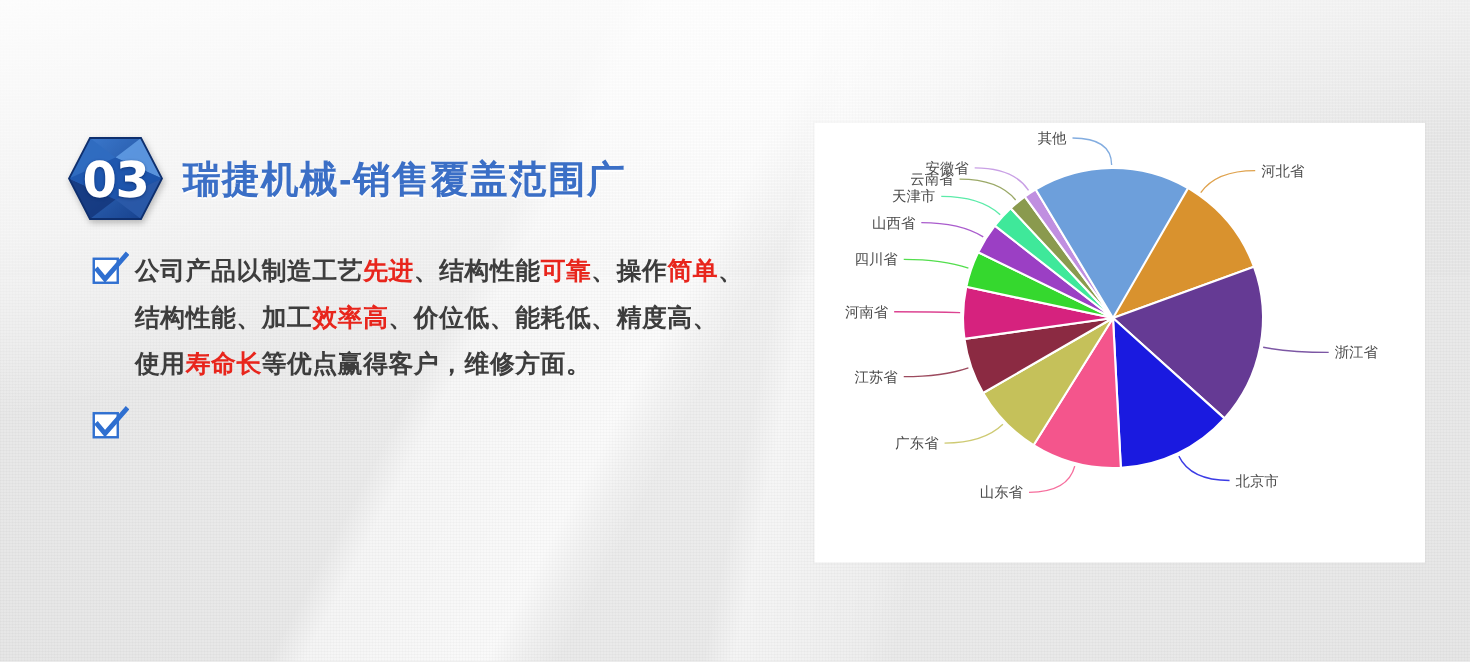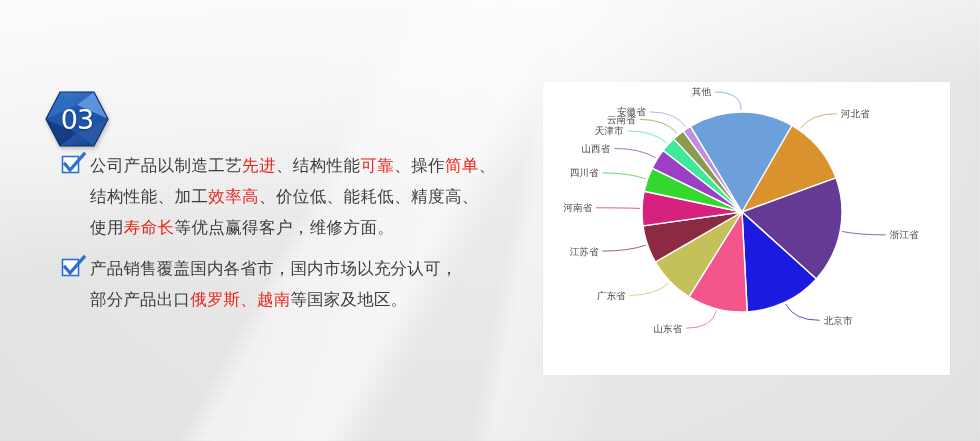--- a/index.html
+++ b/index.html
@@ -28,32 +28,32 @@
     background:linear-gradient(180deg, rgba(255,255,255,.95) 0%, rgba(255,255,255,.55) 60%, rgba(255,255,255,0) 100%);
   }
 
   
   .heading{position:absolute;left:44px;top:90px;display:flex;align-items:center;z-index:6;}
   .hexbadge{position:relative;width:66px;height:58px;flex:0 0 auto;filter:drop-shadow(1px 2px 2px rgba(0,0,0,.25));}
   .hexbadge svg{display:block;}
   .hexnum{
     position:absolute;left:0;top:0;width:66px;height:58px;
     display:flex;align-items:center;justify-content:center;
-    color:#ffffff;font-size:27px;font-weight:normal;letter-spacing:-1px;
+    color:#ffffff;font-size:33px;font-weight:bold;letter-spacing:-1px;
     font-family:"DejaVu Sans",sans-serif;
     text-shadow:0 1px 2px rgba(10,40,100,.75);
   }
   .heading-text{
     margin-left:12px;color:#3b6fc6;font-size:25px;font-weight:bold;
     letter-spacing:1px;white-space:nowrap;
     text-shadow:0 1px 0 rgba(255,255,255,.9);
   }
 
   
-  .bullets{position:absolute;left:62px;top:150px;width:470px;z-index:6;}
+  .bullets{position:absolute;left:62px;top:166px;width:470px;z-index:6;font-weight:bold;}
   .bullet{display:flex;align-items:flex-start;margin-bottom:10px;}
   .check{position:relative;width:19px;height:19px;flex:0 0 auto;margin-top:5px;margin-right:9px;}
   .check svg{position:absolute;left:-1px;top:-4px;}
   .btext{font-size:16.5px;line-height:31px;color:#3d3d3d;letter-spacing:.4px;}
   .btext .hl{color:#e8251c;}
   .bullet:nth-child(2) .btext{letter-spacing:.2px;}
 
   
   .chart-panel{
     position:absolute;left:543px;top:82px;width:407px;height:293px;
@@ -81,20 +81,21 @@
         <polygon points="16,2 50,2 64,29 50,56 16,56 2,29" fill="url(#hx)"></polygon>
         <polygon points="16,2 33,15 2,29" fill="#2f6cc0" opacity=".95"></polygon>
         <polygon points="50,2 64,29 33,15" fill="#5f9ae2" opacity=".9"></polygon>
         <polygon points="2,29 33,43 16,56" fill="#15397e" opacity=".9"></polygon>
         <polygon points="64,29 50,56 33,43" fill="#2b5aa8" opacity=".9"></polygon>
         <polygon points="33,15 64,29 33,43 2,29" fill="#1c55ad" opacity=".85"></polygon>
         <polygon points="16,2 50,2 64,29 50,56 16,56 2,29" fill="none" stroke="#0e2f6e" stroke-width="1.2"></polygon>
       </svg>
       <div class="hexnum">03</div>
     </div>
+    <div class="heading-text">瑞捷机械-销售覆盖范围广</div>
   </div>
 
   <div class="bullets">
 
     <div class="bullet">
       <span class="check">
         <svg width="25" height="25" viewBox="0 0 25 25" xmlns="http://www.w3.org/2000/svg">
           <rect x="1.5" y="5.5" width="16" height="16" fill="#ffffff" stroke="#2f6fd0" stroke-width="1.6"></rect>
           <path d="M4 13 L9 19 L23 3" fill="none" stroke="#2f6fd0" stroke-width="3.2" stroke-linecap="square"></path>
         </svg>
@@ -102,21 +103,20 @@
       <span class="btext"><span>公司产品以制造工艺</span><span class="hl">先进</span><span>、结构性能</span><span class="hl">可靠</span><span>、操作</span><span class="hl">简单</span><span>、</span><br><span>结构性能、加工</span><span class="hl">效率高</span><span>、价位低、能耗低、精度高、</span><br><span>使用</span><span class="hl">寿命长</span><span>等优点赢得客户，维修方面。</span></span>
     </div>
 
     <div class="bullet">
       <span class="check">
         <svg width="25" height="25" viewBox="0 0 25 25" xmlns="http://www.w3.org/2000/svg">
           <rect x="1.5" y="5.5" width="16" height="16" fill="#ffffff" stroke="#2f6fd0" stroke-width="1.6"></rect>
           <path d="M4 13 L9 19 L23 3" fill="none" stroke="#2f6fd0" stroke-width="3.2" stroke-linecap="square"></path>
         </svg>
       </span>
-      <span class="btext"><span>产品销售覆盖国内各省市，国内市场以充分认可，</span><br><span>部分产品出口</span><span class="hl">俄罗斯、越南</span><span>等国家及地区。</span></span>
     </div>
 
   </div>
 
   <div class="chart-panel">
     <div class="pie-wrap">
       <svg id="pie-svg" width="407" height="293" viewBox="0 0 407 293" xmlns="http://www.w3.org/2000/svg">
           <path d="M 199 130 L 199.00 30.00 A 100 100 0 0 1 292.97 95.80 Z" fill="#d9922e" stroke="#ffffff" stroke-width="1.4" stroke-linejoin="round"></path>
           <path d="M 199 130 L 292.97 95.80 A 100 100 0 0 1 273.31 196.91 Z" fill="#653a94" stroke="#ffffff" stroke-width="1.4" stroke-linejoin="round"></path>
           <path d="M 199 130 L 273.31 196.91 A 100 100 0 0 1 204.23 229.86 Z" fill="#1a1ae0" stroke="#ffffff" stroke-width="1.4" stroke-linejoin="round"></path>

